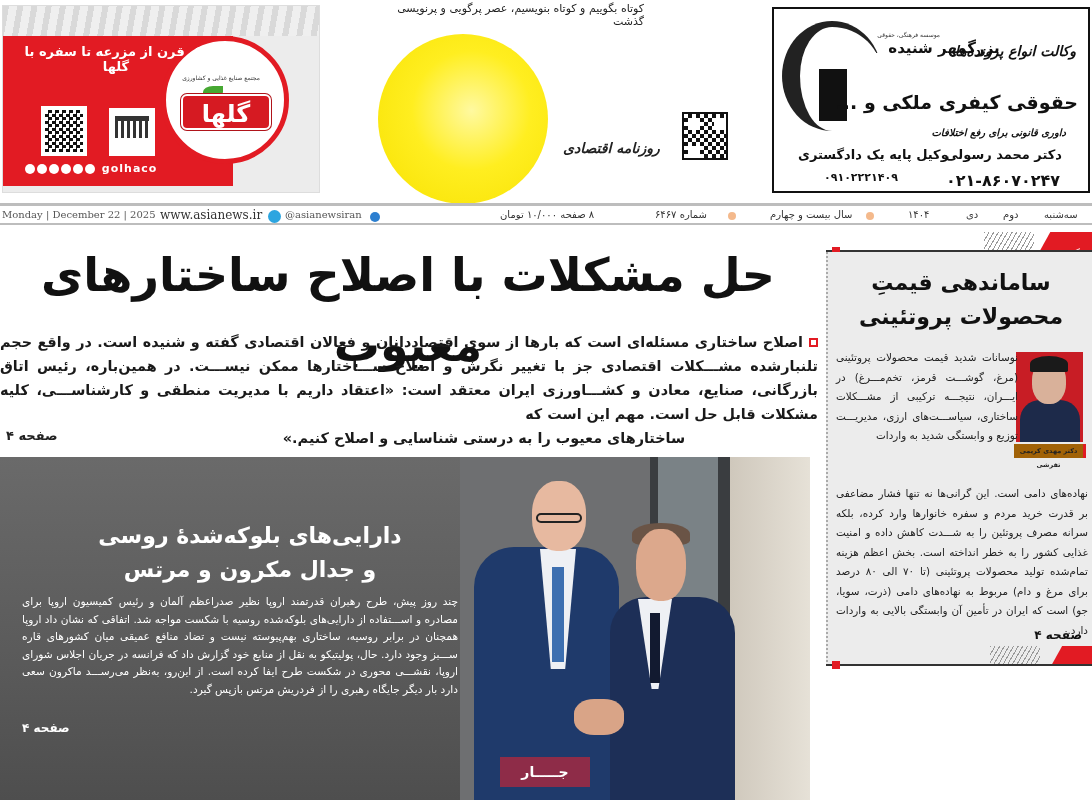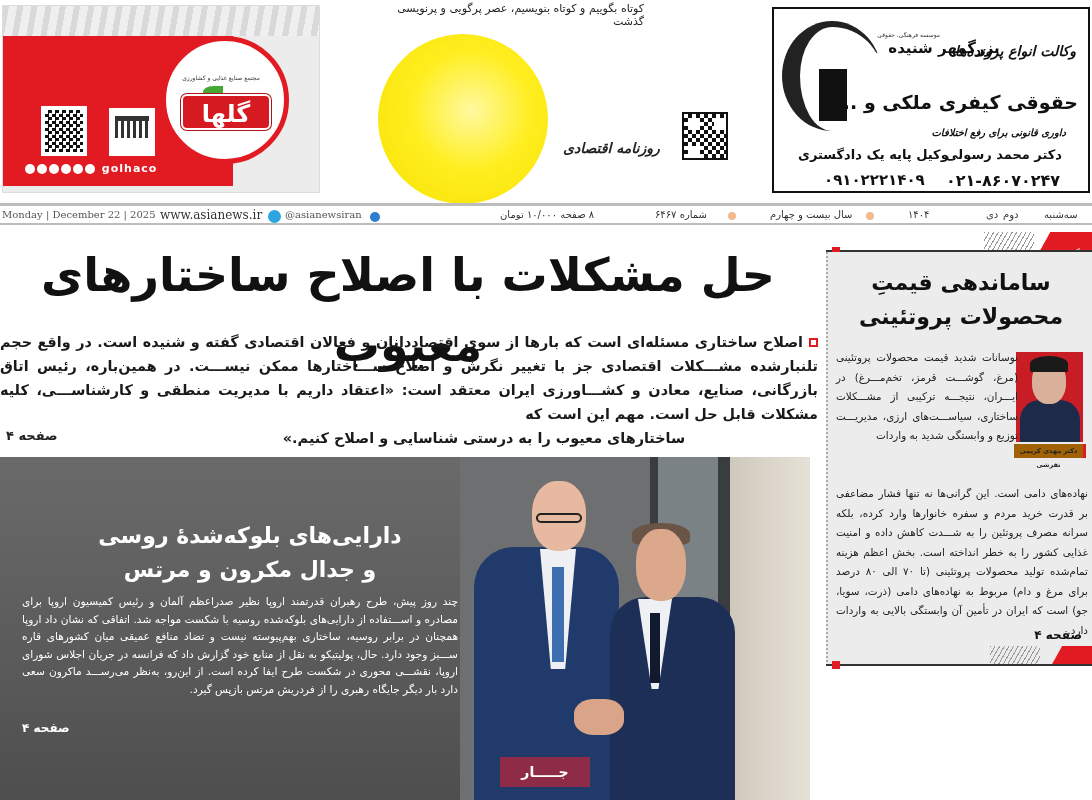--- a/index.html
+++ b/index.html
@@ -51,38 +51,38 @@
     border-left: 18px solid #222; border-top: 6px solid #222; }
   .ad-right .pillar { position: absolute; left: 45px; top: 60px; width: 28px; height: 52px; background: #111; }
   .ad-right .inst-small { position: absolute; right: 148px; top: 22px; font-size: 6px; direction: rtl; color: #333; }
   .ad-right .inst-name { position: absolute; left: 110px; top: 30px; width: 120px; font-size: 15px; font-weight: bold; direction: rtl; text-align: center; }
   .ad-right .r1 { position: absolute; right: 12px; top: 34px; font-size: 14px; font-style: italic; font-weight: bold; direction: rtl; }
   .ad-right .r2 { position: absolute; right: 10px; top: 82px; font-size: 19px; font-weight: bold; direction: rtl; }
   .ad-right .r3 { position: absolute; right: 22px; top: 118px; font-size: 10px; font-style: italic; font-weight: bold; direction: rtl; }
   .ad-right .r4a { position: absolute; right: 26px; top: 138px; font-size: 13px; font-weight: bold; direction: rtl; }
   .ad-right .r4b { position: absolute; left: 24px; top: 138px; font-size: 13px; font-weight: bold; direction: rtl; }
   .ad-right .r5a { position: absolute; right: 28px; top: 162px; font-size: 16px; font-weight: bold; direction: rtl; }
-  .ad-right .r5b { position: absolute; left: 50px; top: 162px; font-size: 15px; font-weight: bold; direction: rtl; }
+  .ad-right .r5b { position: absolute; left: 50px; top: 162px; font-size: 11px; font-weight: bold; direction: rtl; }
 
   
   .datestrip { position: absolute; top: 203px; left: 0; width: 1092px; height: 22px; border-top: 3px solid #bdbdbd;
     border-bottom: 2px solid #bdbdbd; font-size: 10px; color: #333; }
   .datestrip > * { position: absolute; top: 3px; white-space: nowrap; }
   .ds-en { left: 2px; font-family: "DejaVu Serif", serif; font-size: 10px; color: #555; }
   .ds-web { left: 160px; font-family: "DejaVu Serif", serif; font-size: 12px; top: 2px; }
   .ds-tg { left: 268px; width: 13px; height: 13px; border-radius: 50%; background: #2ca5e0; top: 4px; }
   .ds-handle { left: 285px; font-family: "DejaVu Serif", serif; font-size: 10px; color: #555; }
   .ds-verify { left: 370px; width: 10px; height: 10px; border-radius: 50%; background: #2c7fd0; top: 6px; }
   .ds-price { left: 500px; direction: rtl; }
   .ds-dot1 { left: 728px; width: 8px; height: 8px; border-radius: 50%; background: #f4b98c; top: 6px; }
   .ds-num { left: 655px; direction: rtl; }
   .ds-dot2 { left: 866px; width: 8px; height: 8px; border-radius: 50%; background: #f4b98c; top: 6px; }
   .ds-year { left: 770px; direction: rtl; }
   .ds-y { left: 908px; }
-  .ds-m { left: 966px; margin-left: 20px; }
+  .ds-m { left: 966px; }
   .ds-d { left: 1003px; }
   .ds-wd { left: 1044px; }
 
   
   .headline { position: absolute; top: 240px; left: 0; width: 816px; text-align: center; direction: rtl;
     font-size: 46px; font-weight: bold; letter-spacing: -1px; color: #111; line-height: 70px; }
   .lead { position: absolute; top: 330px; left: 0; width: 818px; direction: rtl; text-align: justify;
     font-size: 14.4px; line-height: 24px; color: #1a1a1a; font-weight: bold; }
   .lead .bullet { display: inline-block; width: 9px; height: 9px; border: 2px solid #e21b23; margin-left: 6px; }
   .lead .last { display: block; text-align: center; padding-left: 150px; }
@@ -147,20 +147,21 @@
     font-size: 10.4px; line-height: 19.5px; color: #222; }
 </style>
 </head>
 <body>
 
 <div class="masthead">
   <div class="ad-left">
     <div class="herb-top"></div>
     <div class="red-band"></div>
     <div class="circle"></div>
+    <div class="slogan">یک قرن از مزرعه تا سفره با گلها</div>
     <div class="brand-sub">مجتمع صنایع غذایی و کشاورزی</div>
     <div class="leaf"></div>
     <div class="brand">گلها</div>
     <div class="qr" style="background: repeating-conic-gradient(#111 0 25%, #fff 0 50%) 0 0/7px 7px; border:4px solid #fff;"></div>
     <div class="unesco">
         <span></span>
       </div>
     <div class="social">
       <i></i><i></i><i></i><i></i><i></i><i></i>
       <span>golhaco</span>

